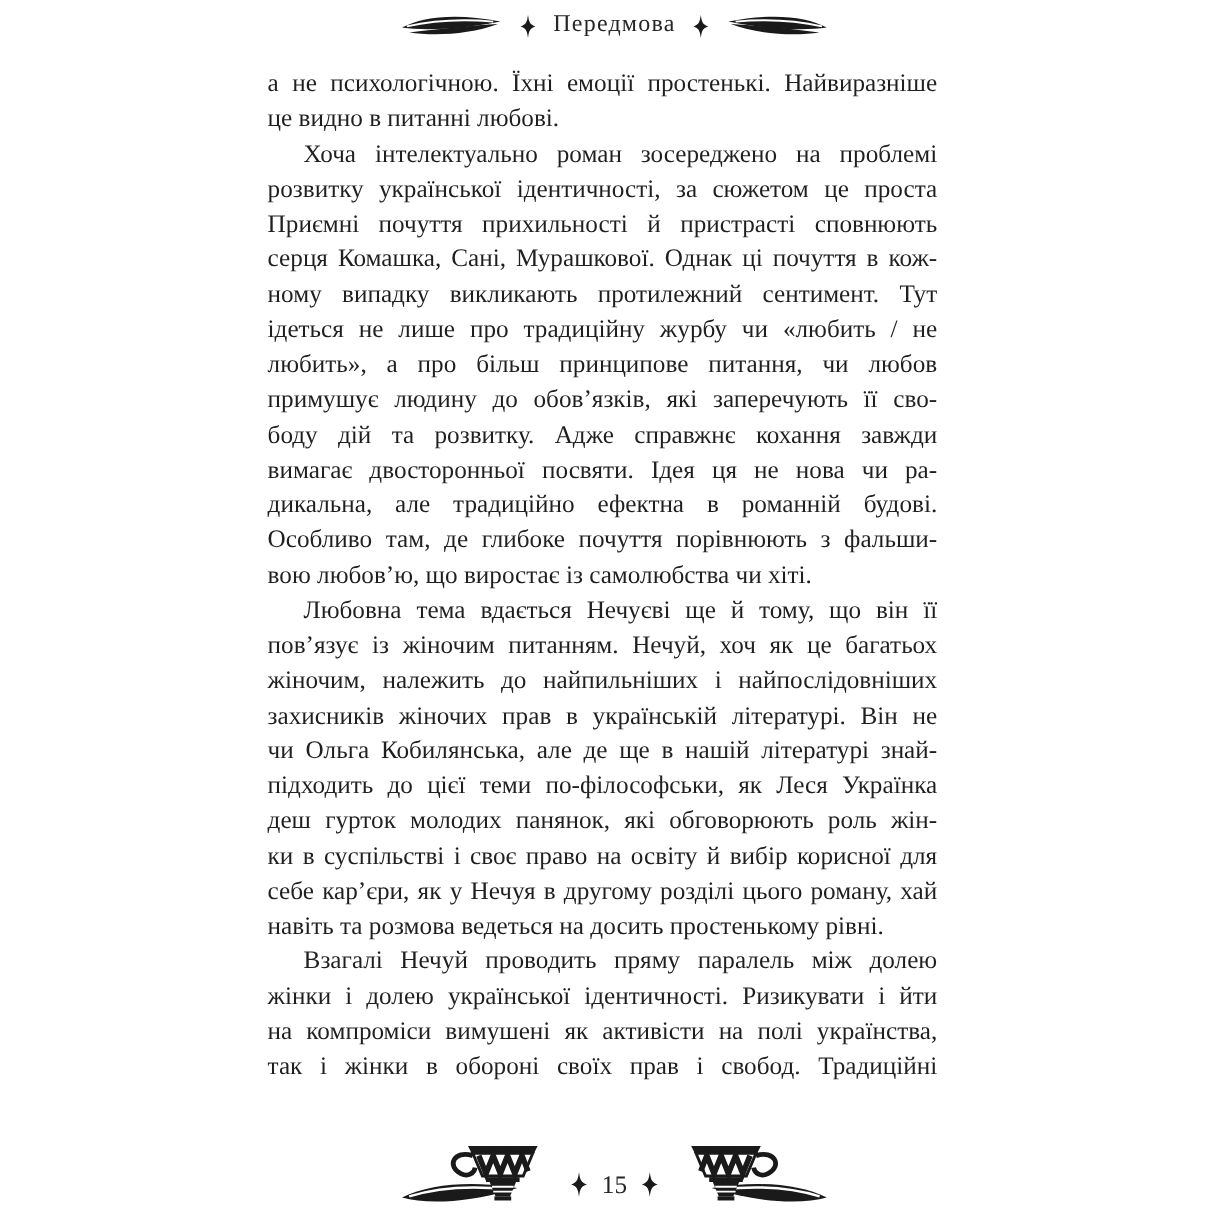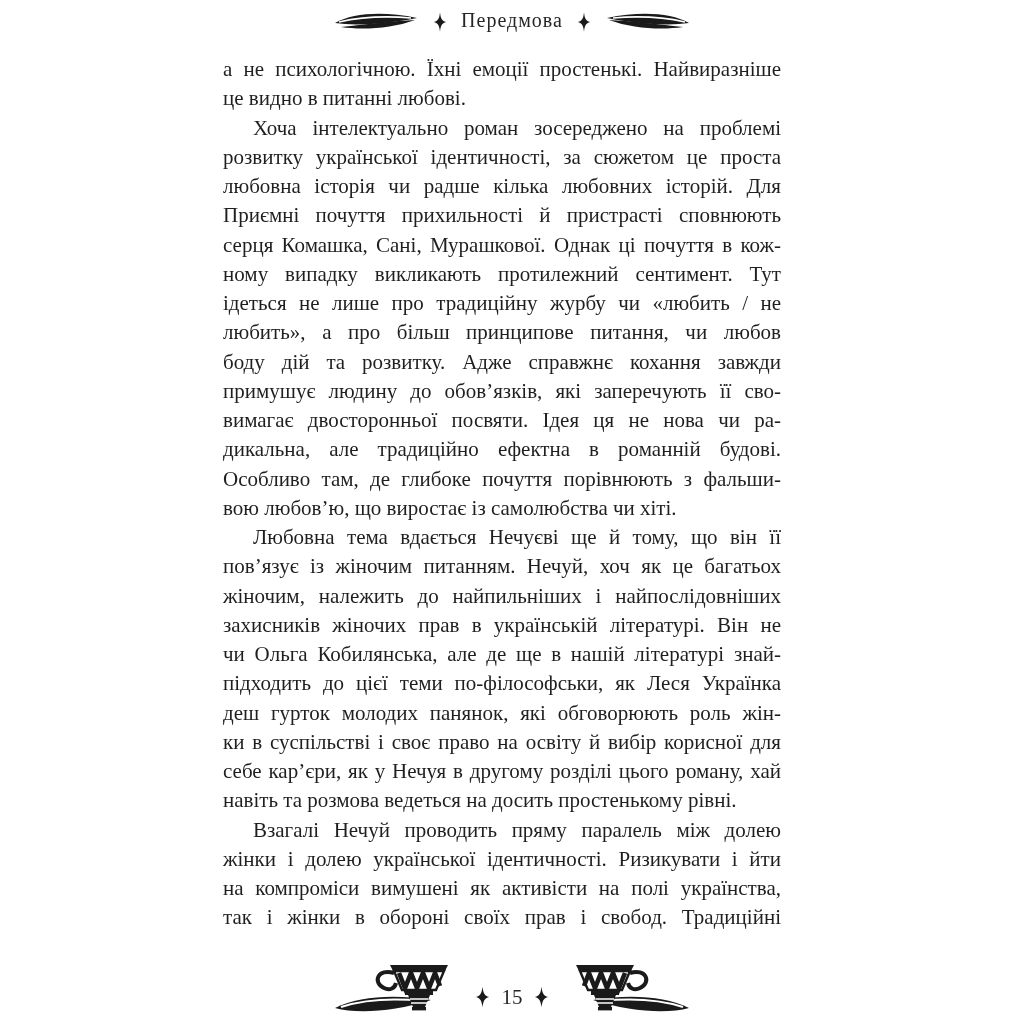--- a/index.html
+++ b/index.html
@@ -51,21 +51,21 @@
     white-space: normal;
   }
   .line.endline {
     text-align: center;
     text-align-last: left;
   }
   .line.indent { text-indent: 30px; }
   
   .page-footer {
     position: absolute;
-    bottom: 6px;
+    bottom: 16px;
     left: 0;
     width: 100%;
     height: 56px;
     display: flex;
     align-items: flex-end;
     justify-content: center;
     gap: 10px;
   }
   .page-number {
     font-size: 21px;
@@ -99,28 +99,27 @@
       <path d="M6,12 C28,7 55,6 78,8" fill="none" stroke="#ffffff" stroke-width="1.6"></path>
       <path d="M8,17 C34,14 62,11 82,10 C58,19 28,20 8,17 Z" fill="#1a1a1a"></path>
     </svg>
   </div>
 
   <div class="body-text">
       <div class="line">а не психологічною. Їхні емоції простенькі. Найвиразніше</div>
       <div class="line endline">це видно в питанні любові.</div>
       <div class="line indent">Хоча інтелектуально роман зосереджено на проблемі</div>
       <div class="line">розвитку української ідентичності, за сюжетом це проста</div>
-      <div class="line">любовна історія чи радше кілька любовних історій. Для</div>
       <div class="line">Приємні почуття прихильності й пристрасті сповнюють</div>
       <div class="line">серця Комашка, Сані, Мурашкової. Однак ці почуття в кож-</div>
       <div class="line">ному випадку викликають протилежний сентимент. Тут</div>
       <div class="line">ідеться не лише про традиційну журбу чи «любить / не</div>
       <div class="line">любить», а про більш принципове питання, чи любов</div>
+      <div class="line">примушує людину до обов’язків, які заперечують її сво-</div>
       <div class="line">боду дій та розвитку. Адже справжнє кохання завжди</div>
-      <div class="line">примушує людину до обов’язків, які заперечують її сво-</div>
       <div class="line">вимагає двосторонньої посвяти. Ідея ця не нова чи ра-</div>
       <div class="line">дикальна, але традиційно ефектна в романній будові.</div>
       <div class="line">Особливо там, де глибоке почуття порівнюють з фальши-</div>
       <div class="line endline">вою любов’ю, що виростає із самолюбства чи хіті.</div>
       <div class="line indent">Любовна тема вдається Нечуєві ще й тому, що він її</div>
       <div class="line">пов’язує із жіночим питанням. Нечуй, хоч як це багатьох</div>
       <div class="line">жіночим, належить до найпильніших і найпослідовніших</div>
       <div class="line">захисників жіночих прав в українській літературі. Він не</div>
       <div class="line">чи Ольга Кобилянська, але де ще в нашій літературі знай-</div>
       <div class="line">підходить до цієї теми по-філософськи, як Леся Українка</div>

